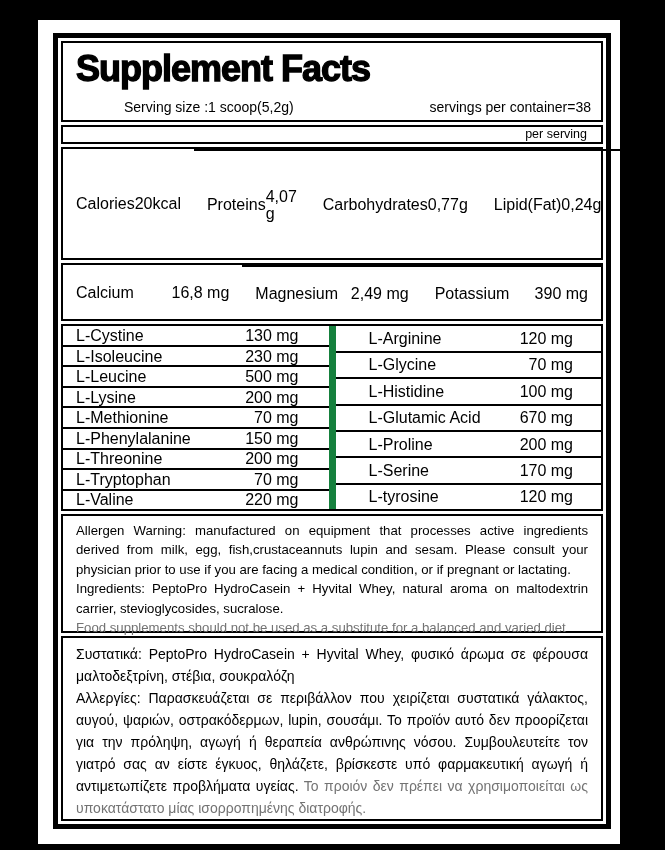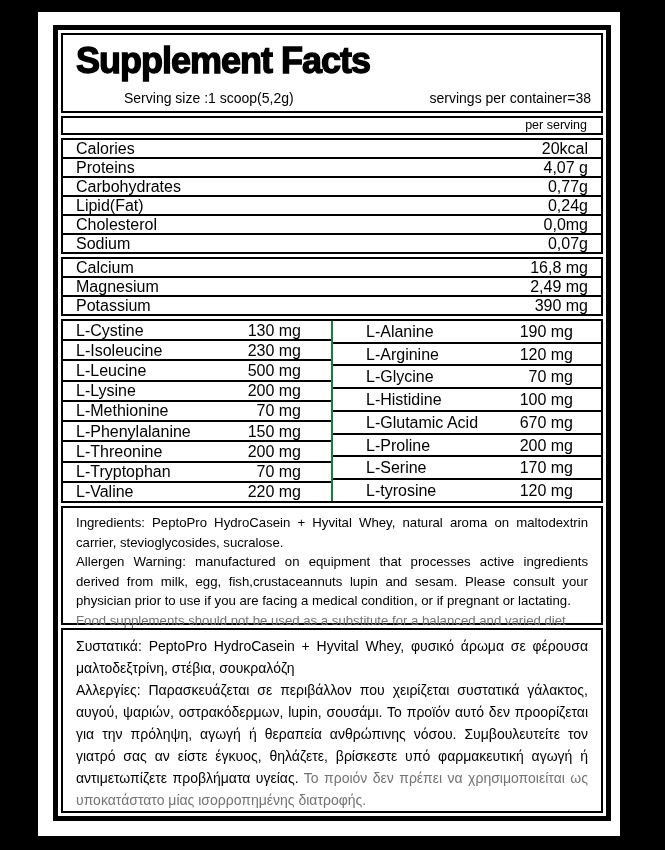--- a/index.html
+++ b/index.html
@@ -6,21 +6,21 @@
   body{
     width:665px;height:850px;
     background:#000;
     font-family:"Liberation Sans", sans-serif;
     color:#000;
     overflow:hidden;
     position:relative;
   }
   .label{
     position:absolute;
-    left:38px;top:12px;width:582px;height:824px;
+    left:38px;top:20px;width:582px;height:824px;
     background:#fff;
   }
   .frame{
     position:absolute;
     left:15px;top:13px;right:9px;bottom:15px;
     border:5px solid #000;
     padding:3px;
     display:flex;flex-direction:column;gap:3px;
     box-sizing:border-box;
   }
@@ -36,33 +36,33 @@
   .serving-row{
     margin-top:auto;display:flex;justify-content:space-between;
     font-size:14px;padding:0 10px 5px 13px;margin-left:48px;
   }
 
   
   .per-serving-box{height:20px;display:flex;align-items:center;justify-content:flex-end;
     font-size:12.5px;padding:0 14px;}
 
   
-  .table{display:flex;flex-direction:column;}
+  .table{display:flex;flex-direction:row;}
   .nutrients{height:116px;}
   .minerals{height:60px;}
   .row{
     flex:1;display:flex;justify-content:space-between;align-items:center;
     font-size:16px;line-height:17px;padding:0 13px;
   }
   .row + .row{border-top:2px solid #000;}
 
   
   .amino{height:192px;display:flex;}
   .amino-col{flex:1;display:flex;flex-direction:column;}
-  .amino-col.left{border-right:2px solid #15803d;}
+  .amino-col.left{border-right:7px solid #15803d;}
   .amino-col.left .row{padding:0 30px 0 13px;}
   .amino-col.right .row{padding:0 28px 0 33px;}
 
   
   .para-box{padding:5px 13px 0 13px;text-align:justify;}
   .para-box.en{height:119px;font-size:13.2px;line-height:19.5px;}
   .para-box.gr{flex:1;font-size:14px;line-height:22px;}
   .para-box p{margin:0;}
   .red{color:#737373;}
 </style>
@@ -160,24 +160,20 @@
           <span>L-Tryptophan</span>
           <span>70 mg</span>
         </div>
         <div class="row">
           <span>L-Valine</span>
           <span>220 mg</span>
         </div>
       </div>
       <div class="amino-col right">
         <div class="row">
-          <span>L-Alanine</span>
-          <span>190 mg</span>
-        </div>
-        <div class="row">
           <span>L-Arginine</span>
           <span>120 mg</span>
         </div>
         <div class="row">
           <span>L-Glycine</span>
           <span>70 mg</span>
         </div>
         <div class="row">
           <span>L-Histidine</span>
           <span>100 mg</span>
@@ -195,22 +191,22 @@
           <span>170 mg</span>
         </div>
         <div class="row">
           <span>L-tyrosine</span>
           <span>120 mg</span>
         </div>
       </div>
     </div>
 
     <div class="box para-box en">
+      <p>Allergen Warning: manufactured on equipment that processes active ingredients derived from milk, egg, fish,crustaceannuts lupin and sesam. Please consult your physician prior to use if you are facing a medical condition, or if pregnant or lactating.</p>
       <p>Ingredients: PeptoPro HydroCasein + Hyvital Whey, natural aroma on maltodextrin carrier, stevioglycosides, sucralose.</p>
-      <p>Allergen Warning: manufactured on equipment that processes active ingredients derived from milk, egg, fish,crustaceannuts lupin and sesam. Please consult your physician prior to use if you are facing a medical condition, or if pregnant or lactating.</p>
       <p class="red">Food supplements should not be used as a substitute for a balanced and varied diet</p>
     </div>
 
     <div class="box para-box gr">
       <p>Συστατικά: PeptoPro HydroCasein + Hyvital Whey, φυσικό άρωμα σε φέρουσα μαλτοδεξτρίνη, στέβια, σουκραλόζη</p>
       <p><span>Αλλεργίες: Παρασκευάζεται σε περιβάλλον που χειρίζεται συστατικά γάλακτος, αυγού, ψαριών, οστρακόδερμων, lupin, σουσάμι. Το προϊόν αυτό δεν προορίζεται για την πρόληψη, αγωγή ή θεραπεία ανθρώπινης νόσου. Συμβουλευτείτε τον γιατρό σας αν είστε έγκυος, θηλάζετε, βρίσκεστε υπό φαρμακευτική αγωγή ή αντιμετωπίζετε προβλήματα υγείας.</span> <span class="red">Το προιόν δεν πρέπει να χρησιμοποιείται ως υποκατάστατο μίας ισορροπημένης διατροφής.</span></p>
     </div>
 
   </div>
 </div>

